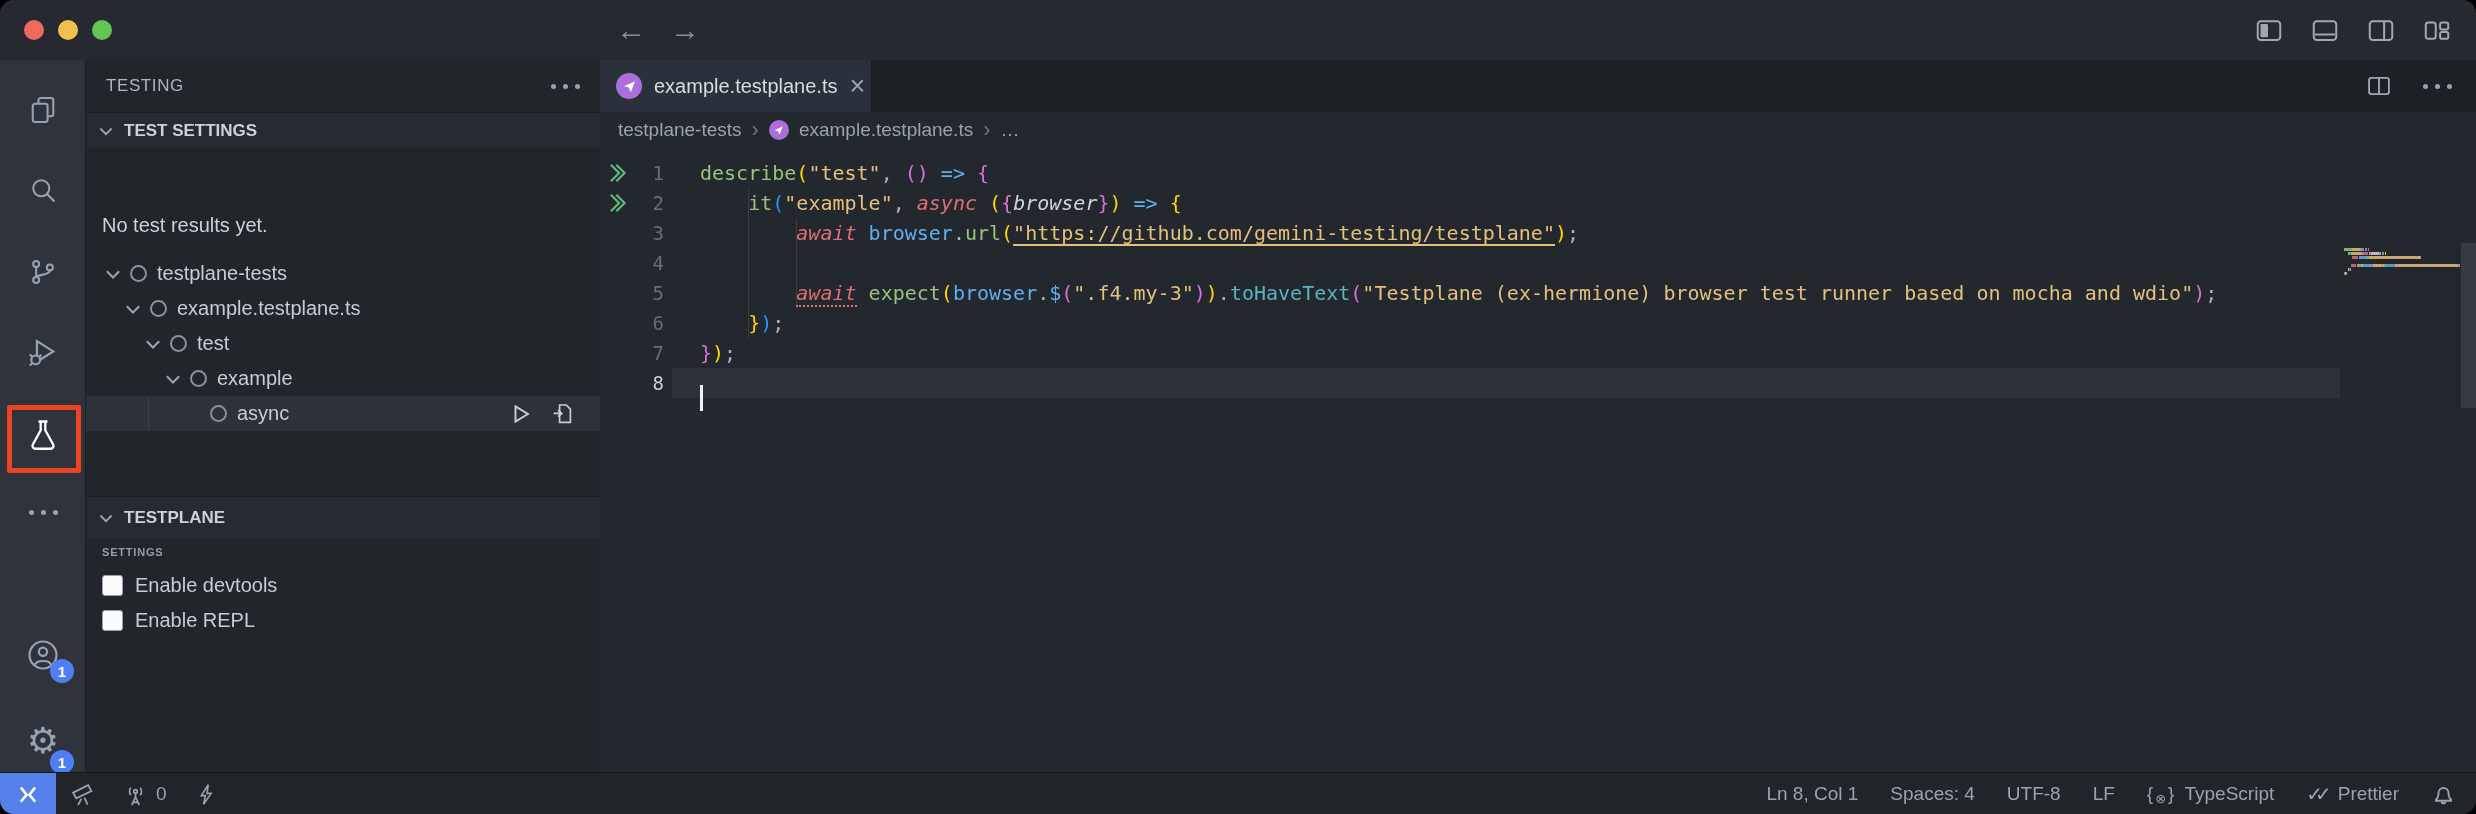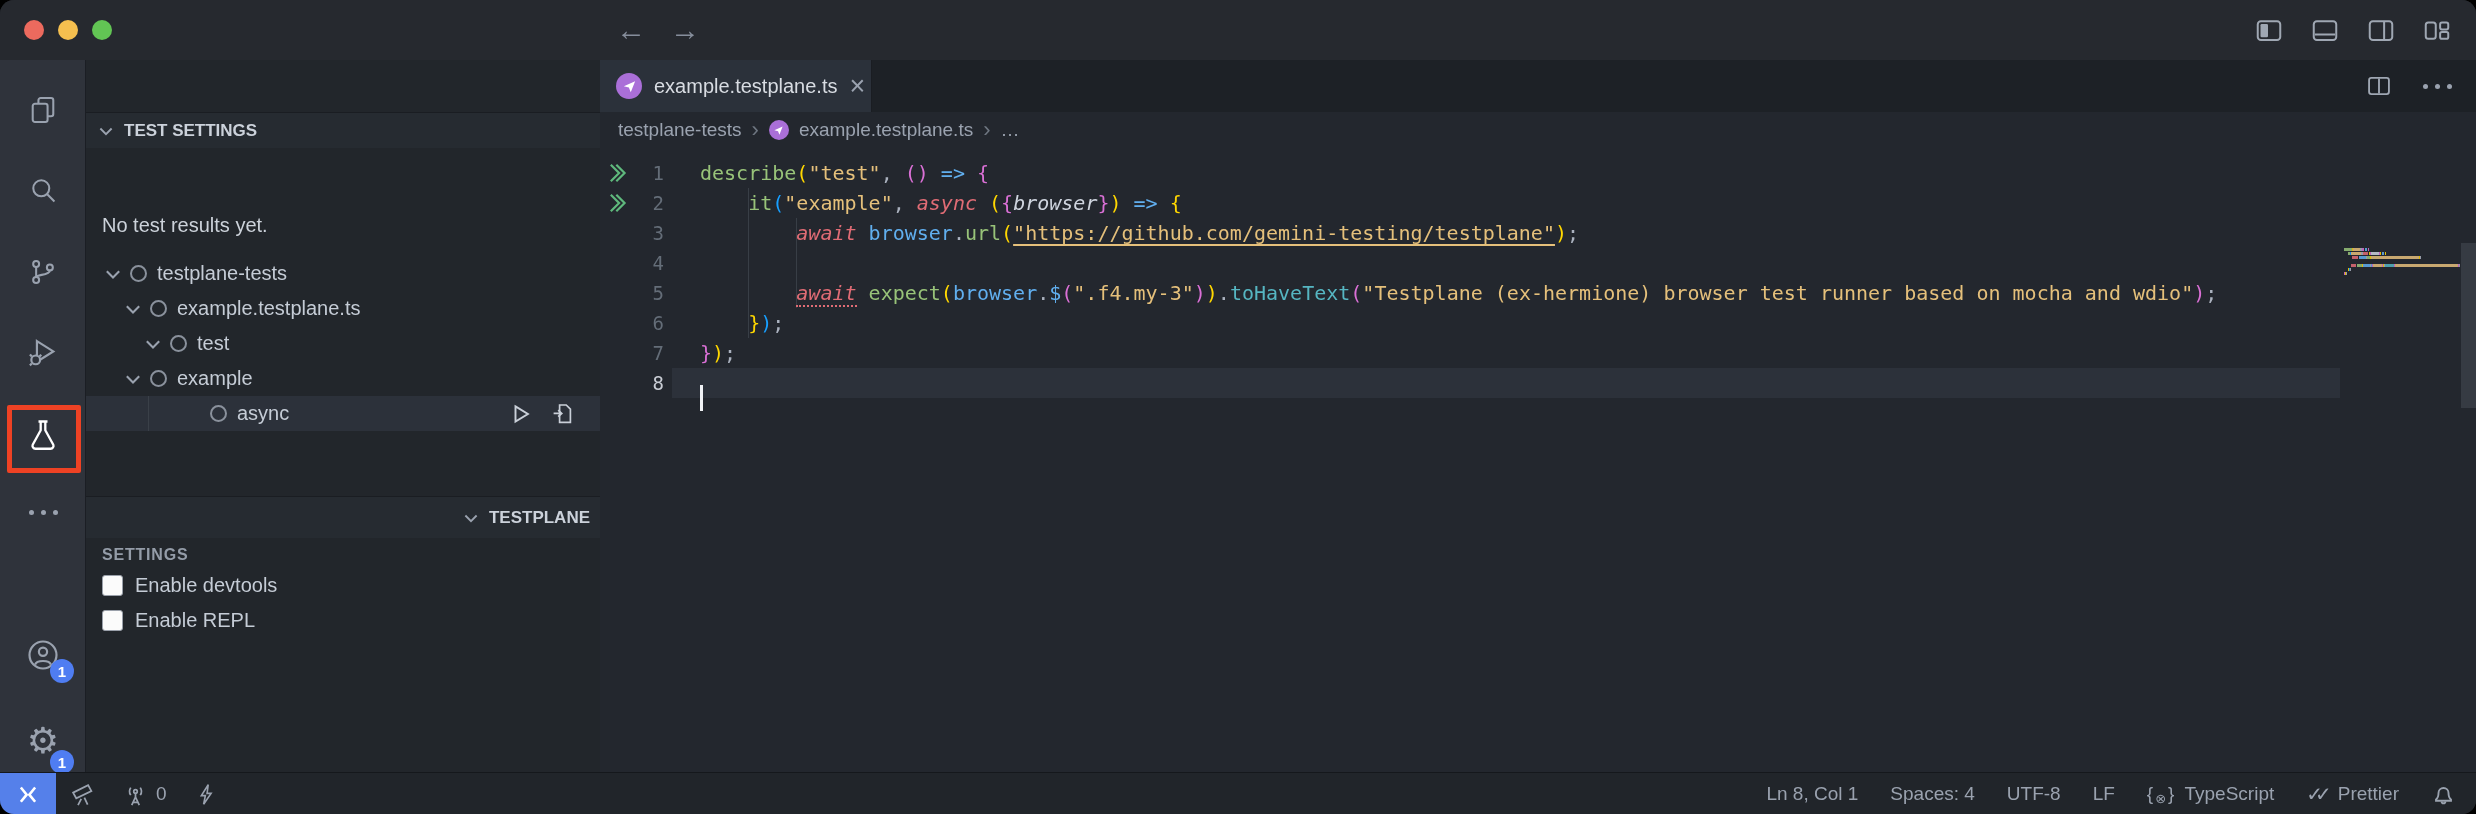--- a/index.html
+++ b/index.html
@@ -21,34 +21,34 @@
   .ab-ring{position:absolute;left:7px;top:345px;width:64px;height:58px;border:5px solid var(--ring,#ee4224);border-radius:2px;}
   .badge{position:absolute;width:24px;height:24px;border-radius:50%;background:var(--badge,#4f7df2);color:#fff;font-size:15px;font-weight:bold;display:flex;align-items:center;justify-content:center;}
   .dots{display:flex;gap:7px}.dots i{width:5px;height:5px;border-radius:50%;background:#9aa2af;}
 
   
   .sidebar{position:absolute;left:86px;top:60px;width:514px;height:712px;background:#22262b;}
   .sb-title{position:absolute;top:0;left:0;right:0;height:52px;display:flex;align-items:center;padding:0 20px;color:#adb5c0;font-size:17px;letter-spacing:.6px;}
   .sb-more{margin-left:auto;}
   .sb-sec{position:absolute;left:0;right:0;background:#262b31;border-top:1px solid #1a1d22;display:flex;align-items:center;gap:8px;padding:0 10px;color:#ccd2db;font-weight:bold;font-size:17px;box-sizing:border-box;}
   #sec-explorer{top:52px;height:36px;}
-  #sec-testplane{top:436px;height:42px;justify-content:flex-end;}
+  #sec-testplane{top:436px;height:42px;}
   .filter{position:absolute;left:14px;right:14px;top:98px;height:44px;background:#1a1d22;border-radius:4px;display:flex;align-items:center;}
   .filter input{flex:1;background:transparent;border:0;outline:0;color:#c5ccd6;font-size:19px;padding:0 14px;font-family:inherit;}
   .filter input::placeholder{color:#7b828e;}
   .funnel{margin-right:12px;display:flex;}
   .empty-msg{position:absolute;left:16px;top:154px;color:#ccd2da;font-size:20px;}
   .tree{position:absolute;left:0;right:0;top:196px;}
   .tree-row{position:relative;height:35px;display:flex;align-items:center;color:#c5ccd6;font-size:20px;}
   .tree-row.hovered{background:#2c313a;}
   .tree-chev{width:26px;display:flex;justify-content:center;}
   .tree-circle{width:13px;height:13px;border:2px solid #8a919c;border-radius:50%;margin:0 10px 0 4px;flex:none;}
   .tree-actions{position:absolute;right:26px;display:flex;gap:18px;align-items:center;}
   .guideline{position:absolute;left:62px;top:0;bottom:0;width:1px;background:#3a4048;}
-  .settings-label{position:absolute;left:16px;top:486px;color:#949ca8;font-weight:bold;font-size:16px;letter-spacing:.8px;}
+  .settings-label{position:absolute;left:16px;top:486px;color:#949ca8;font-weight:bold;font-size:11px;letter-spacing:.8px;}
   .cb-row{position:absolute;left:16px;height:35px;display:flex;align-items:center;gap:12px;color:#c5ccd6;font-size:20px;}
   #cb1{top:508px}#cb2{top:543px}
   .cb{width:21px;height:21px;background:#fbfbfb;border:1px solid #9aa0aa;border-radius:3px;box-sizing:border-box;}
 
   
   .editor{position:absolute;left:600px;top:60px;width:1876px;height:712px;background:#23272e;}
   .tabstrip{position:absolute;top:0;left:0;right:0;height:52px;background:#1d2126;}
   .tab{position:absolute;left:0;top:0;width:272px;height:52px;background:#2b313a;display:flex;align-items:center;padding:0 16px;gap:12px;color:#d8dce2;font-size:20px;border-right:1px solid #1a1d22;box-sizing:border-box;}
   .tab-logo{width:26px;height:26px;border-radius:50%;background:var(--purple,#aa6fd8);display:flex;align-items:center;justify-content:center;flex:none;}
   .tab-close{margin-left:auto;color:#9aa2af;font-size:27px;line-height:1;}
@@ -169,20 +169,28 @@
         </svg>
       <span class="badge" style="right:12px;bottom:2px">1</span>
     </div>
     <div class="ab-item" style="top:650px">
       <span style="font-size:36px;font-family:'DejaVu Sans',sans-serif;">⚙</span>
       <span class="badge" style="right:12px;bottom:-4px">1</span>
     </div>
   </div>
 
   <div class="sidebar">
+    <div class="sb-title">
+      <span>TESTING</span>
+      <span class="sb-more dots">
+          <i></i>
+          <i></i>
+          <i></i>
+        </span>
+    </div>
 
     <div class="sb-sec" id="sec-explorer">
       <svg width="20" height="20" viewBox="0 0 16 16" fill="none" stroke="#9aa2af" stroke-width="1.5">
           <path d="M3.5 6 l4.5 4.5 4.5-4.5"></path>
         </svg>
       <span>TEST SETTINGS</span>
     </div>
 
 
     <div class="empty-msg">No test results yet.</div>
@@ -208,21 +216,21 @@
         </div>
         <div class="tree-row" style="padding-left: 54px;">
           <span class="tree-chev">
             <svg width="22" height="22" viewBox="0 0 16 16" fill="none" stroke="#9aa2af" stroke-width="1.5">
               <path d="M3.5 6 l4.5 4.5 4.5-4.5"></path>
             </svg>
           </span>
           <span class="tree-circle"></span>
           <span>test</span>
         </div>
-        <div class="tree-row" style="padding-left: 34px;">
+        <div class="tree-row" style="padding-left: 74px;">
           <span class="tree-chev">
             <svg width="22" height="22" viewBox="0 0 16 16" fill="none" stroke="#9aa2af" stroke-width="1.5">
               <path d="M3.5 6 l4.5 4.5 4.5-4.5"></path>
             </svg>
           </span>
           <span class="tree-circle"></span>
           <span>example</span>
         </div>
         <div class="tree-row hovered" style="padding-left: 94px;">
           <span class="guideline"></span>

